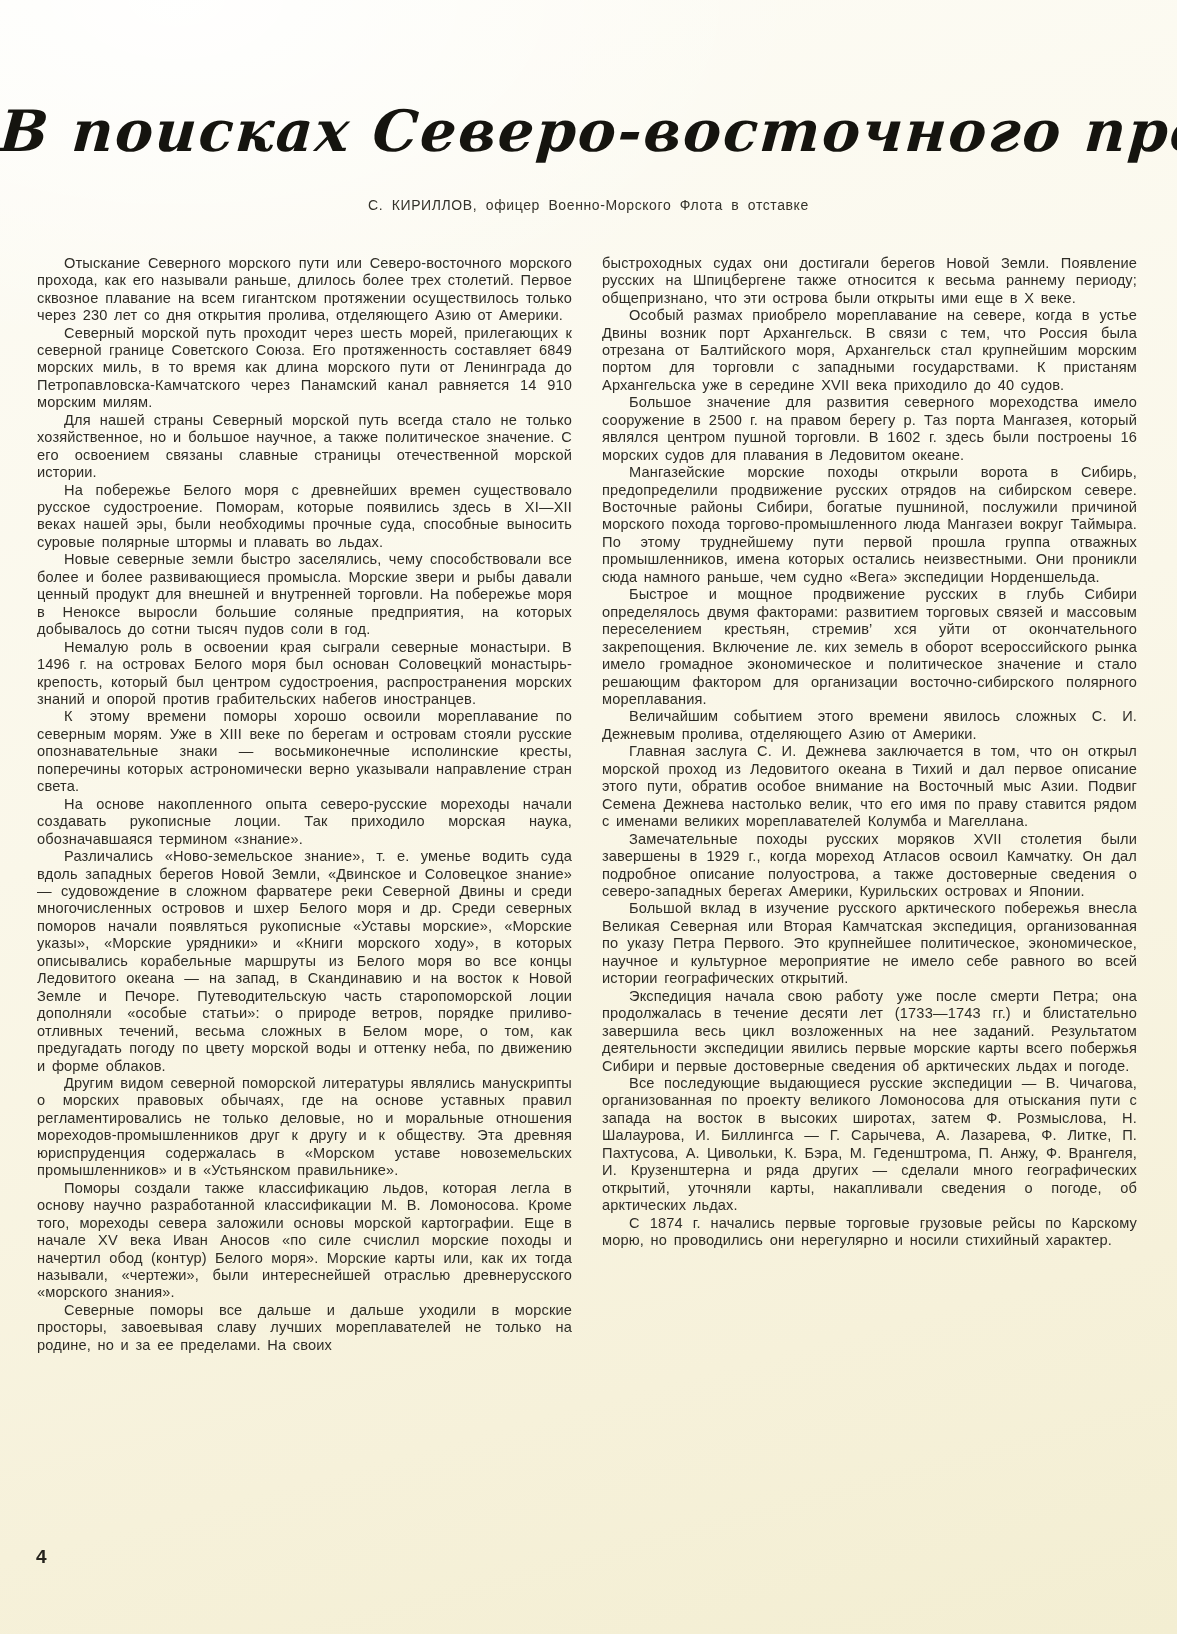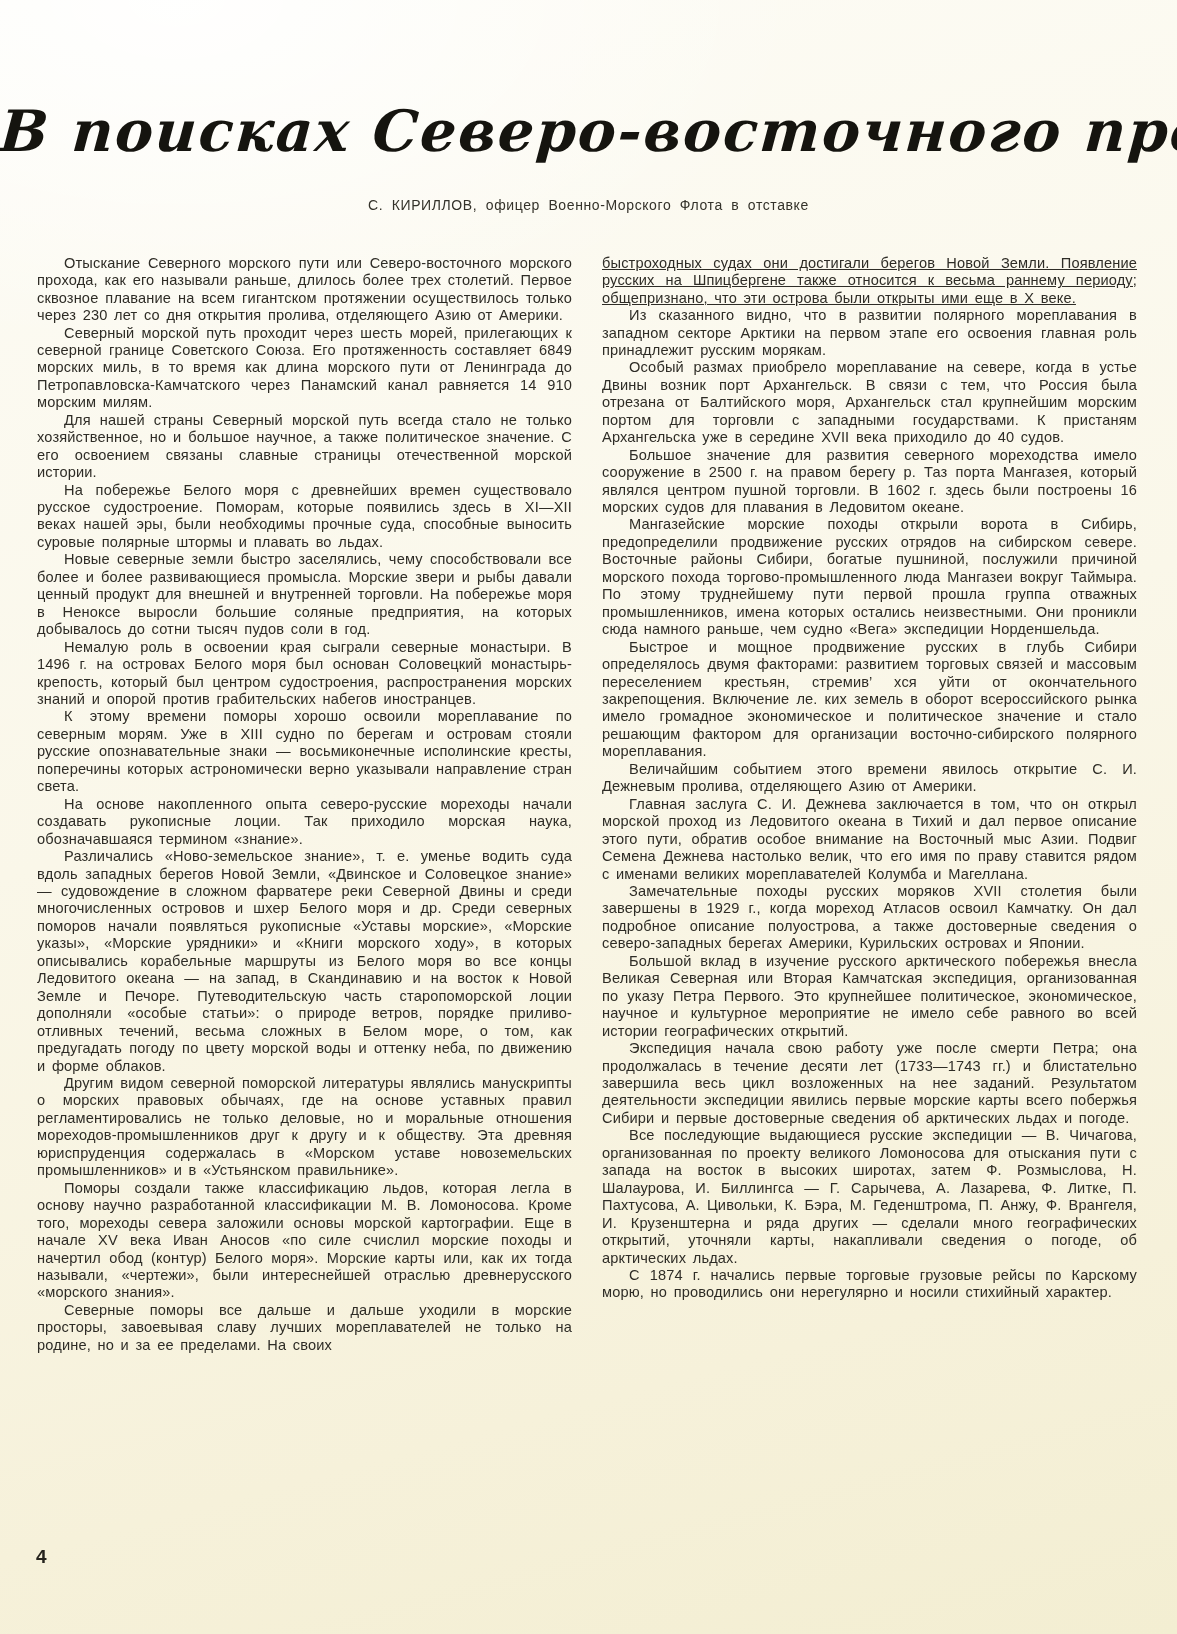--- a/index.html
+++ b/index.html
@@ -55,21 +55,20 @@
     font-size: 14.6px;
     line-height: 17.45px;
     text-align: justify;
     text-indent: 27px;
     word-spacing: 2.4px;
     letter-spacing: 0.15px;
     color: #2e2c26;
   }
   .col p.no-indent {
     text-indent: 0;
-    text-decoration: underline;
   }
   .page-number {
     position: absolute;
     left: 36px;
     top: 1546px;
     font-size: 19px;
     font-weight: bold;
     color: #26241e;
   }
 </style>
@@ -84,35 +83,34 @@
   </div>
 
   <div class="columns">
     <div class="col">
       <p>Отыскание Северного морского пути или Северо-восточного морского прохода, как его называли раньше, длилось более трех столетий. Первое сквозное плавание на всем гигантском протяжении осуществилось только через 230 лет со дня открытия пролива, отделяющего Азию от Америки.</p>
       <p>Северный морской путь проходит через шесть морей, прилегающих к северной границе Советского Союза. Его протяженность составляет 6849 морских миль, в то время как длина морского пути от Ленинграда до Петропавловска-Камчатского через Панамский канал равняется 14 910 морским милям.</p>
       <p>Для нашей страны Северный морской путь всегда стало не только хозяйственное, но и большое научное, а также политическое значение. С его освоением связаны славные страницы отечественной морской истории.</p>
       <p>На побережье Белого моря с древнейших времен существовало русское судостроение. Поморам, которые появились здесь в XI—XII веках нашей эры, были необходимы прочные суда, способные выносить суровые полярные штормы и плавать во льдах.</p>
       <p>Новые северные земли быстро заселялись, чему способствовали все более и более развивающиеся промысла. Морские звери и рыбы давали ценный продукт для внешней и внутренней торговли. На побережье моря в Неноксе выросли большие соляные предприятия, на которых добывалось до сотни тысяч пудов соли в год.</p>
       <p>Немалую роль в освоении края сыграли северные монастыри. В 1496 г. на островах Белого моря был основан Соловецкий монастырь-крепость, который был центром судостроения, распространения морских знаний и опорой против грабительских набегов иностранцев.</p>
-      <p>К этому времени поморы хорошо освоили мореплавание по северным морям. Уже в XIII судно по берегам и островам стояли русские опознавательные знаки — восьмиконечные исполинские кресты, поперечины которых астрономически верно указывали направление стран света.</p>
+      <p>К этому времени поморы хорошо освоили мореплавание по северным морям. Уже в XIII веке по берегам и островам стояли русские опознавательные знаки — восьмиконечные исполинские кресты, поперечины которых астрономически верно указывали направление стран света.</p>
       <p>На основе накопленного опыта северо-русские мореходы начали создавать рукописные лоции. Так приходило морская наука, обозначавшаяся термином «знание».</p>
       <p>Различались «Ново-земельское знание», т. е. уменье водить суда вдоль западных берегов Новой Земли, «Двинское и Соловецкое знание» — судовождение в сложном фарватере реки Северной Двины и среди многочисленных островов и шхер Белого моря и др. Среди северных поморов начали появляться рукописные «Уставы морские», «Морские указы», «Морские урядники» и «Книги морского ходу», в которых описывались корабельные маршруты из Белого моря во все концы Ледовитого океана — на запад, в Скандинавию и на восток к Новой Земле и Печоре. Путеводительскую часть старопоморской лоции дополняли «особые статьи»: о природе ветров, порядке приливо-отливных течений, весьма сложных в Белом море, о том, как предугадать погоду по цвету морской воды и оттенку неба, по движению и форме облаков.</p>
       <p>Другим видом северной поморской литературы являлись манускрипты о морских правовых обычаях, где на основе уставных правил регламентировались не только деловые, но и моральные отношения мореходов-промышленников друг к другу и к обществу. Эта древняя юриспруденция содержалась в «Морском уставе новоземельских промышленников» и в «Устьянском правильнике».</p>
       <p>Поморы создали также классификацию льдов, которая легла в основу научно разработанной классификации М. В. Ломоносова. Кроме того, мореходы севера заложили основы морской картографии. Еще в начале XV века Иван Аносов «по силе счислил морские походы и начертил обод (контур) Белого моря». Морские карты или, как их тогда называли, «чертежи», были интереснейшей отраслью древнерусского «морского знания».</p>
       <p>Северные поморы все дальше и дальше уходили в морские просторы, завоевывая славу лучших мореплавателей не только на родине, но и за ее пределами. На своих</p>
     </div>
     <div class="col">
       <p class="no-indent">быстроходных судах они достигали берегов Новой Земли. Появление русских на Шпицбергене также относится к весьма раннему периоду; общепризнано, что эти острова были открыты ими еще в X веке.</p>
-      <p>Из сказанного видно, что в развитии полярного мореплавания в западном секторе Арктики на первом этапе его освоения главная роль принадлежит русским морякам.</p>
       <p>Особый размах приобрело мореплавание на севере, когда в устье Двины возник порт Архангельск. В связи с тем, что Россия была отрезана от Балтийского моря, Архангельск стал крупнейшим морским портом для торговли с западными государствами. К пристаням Архангельска уже в середине XVII века приходило до 40 судов.</p>
       <p>Большое значение для развития северного мореходства имело сооружение в 2500 г. на правом берегу р. Таз порта Мангазея, который являлся центром пушной торговли. В 1602 г. здесь были построены 16 морских судов для плавания в Ледовитом океане.</p>
       <p>Мангазейские морские походы открыли ворота в Сибирь, предопределили продвижение русских отрядов на сибирском севере. Восточные районы Сибири, богатые пушниной, послужили причиной морского похода торгово-промышленного люда Мангазеи вокруг Таймыра. По этому труднейшему пути первой прошла группа отважных промышленников, имена которых остались неизвестными. Они проникли сюда намного раньше, чем судно «Вега» экспедиции Норденшельда.</p>
       <p>Быстрое и мощное продвижение русских в глубь Сибири определялось двумя факторами: развитием торговых связей и массовым переселением крестьян, стремив’ хся уйти от окончательного закрепощения. Включение ле. ких земель в оборот всероссийского рынка имело громадное экономическое и политическое значение и стало решающим фактором для организации восточно-сибирского полярного мореплавания.</p>
-      <p>Величайшим событием этого времени явилось открытие С. И. Дежневым пролива, отделяющего Азию от Америки.</p>
+      <p>Величайшим событием этого времени явилось сложных С. И. Дежневым пролива, отделяющего Азию от Америки.</p>
       <p>Главная заслуга С. И. Дежнева заключается в том, что он открыл морской проход из Ледовитого океана в Тихий и дал первое описание этого пути, обратив особое внимание на Восточный мыс Азии. Подвиг Семена Дежнева настолько велик, что его имя по праву ставится рядом с именами великих мореплавателей Колумба и Магеллана.</p>
       <p>Замечательные походы русских моряков XVII столетия были завершены в 1929 г., когда мореход Атласов освоил Камчатку. Он дал подробное описание полуострова, а также достоверные сведения о северо-западных берегах Америки, Курильских островах и Японии.</p>
       <p>Большой вклад в изучение русского арктического побережья внесла Великая Северная или Вторая Камчатская экспедиция, организованная по указу Петра Первого. Это крупнейшее политическое, экономическое, научное и культурное мероприятие не имело себе равного во всей истории географических открытий.</p>
       <p>Экспедиция начала свою работу уже после смерти Петра; она продолжалась в течение десяти лет (1733—1743 гг.) и блистательно завершила весь цикл возложенных на нее заданий. Результатом деятельности экспедиции явились первые морские карты всего побержья Сибири и первые достоверные сведения об арктических льдах и погоде.</p>
       <p>Все последующие выдающиеся русские экспедиции — В. Чичагова, организованная по проекту великого Ломоносова для отыскания пути с запада на восток в высоких широтах, затем Ф. Розмыслова, Н. Шалаурова, И. Биллингса — Г. Сарычева, А. Лазарева, Ф. Литке, П. Пахтусова, А. Цивольки, К. Бэра, М. Геденштрома, П. Анжу, Ф. Врангеля, И. Крузенштерна и ряда других — сделали много географических открытий, уточняли карты, накапливали сведения о погоде, об арктических льдах.</p>
       <p>С 1874 г. начались первые торговые грузовые рейсы по Карскому морю, но проводились они нерегулярно и носили стихийный характер.</p>
     </div>
   </div>
 
   <div class="page-number">4</div>

